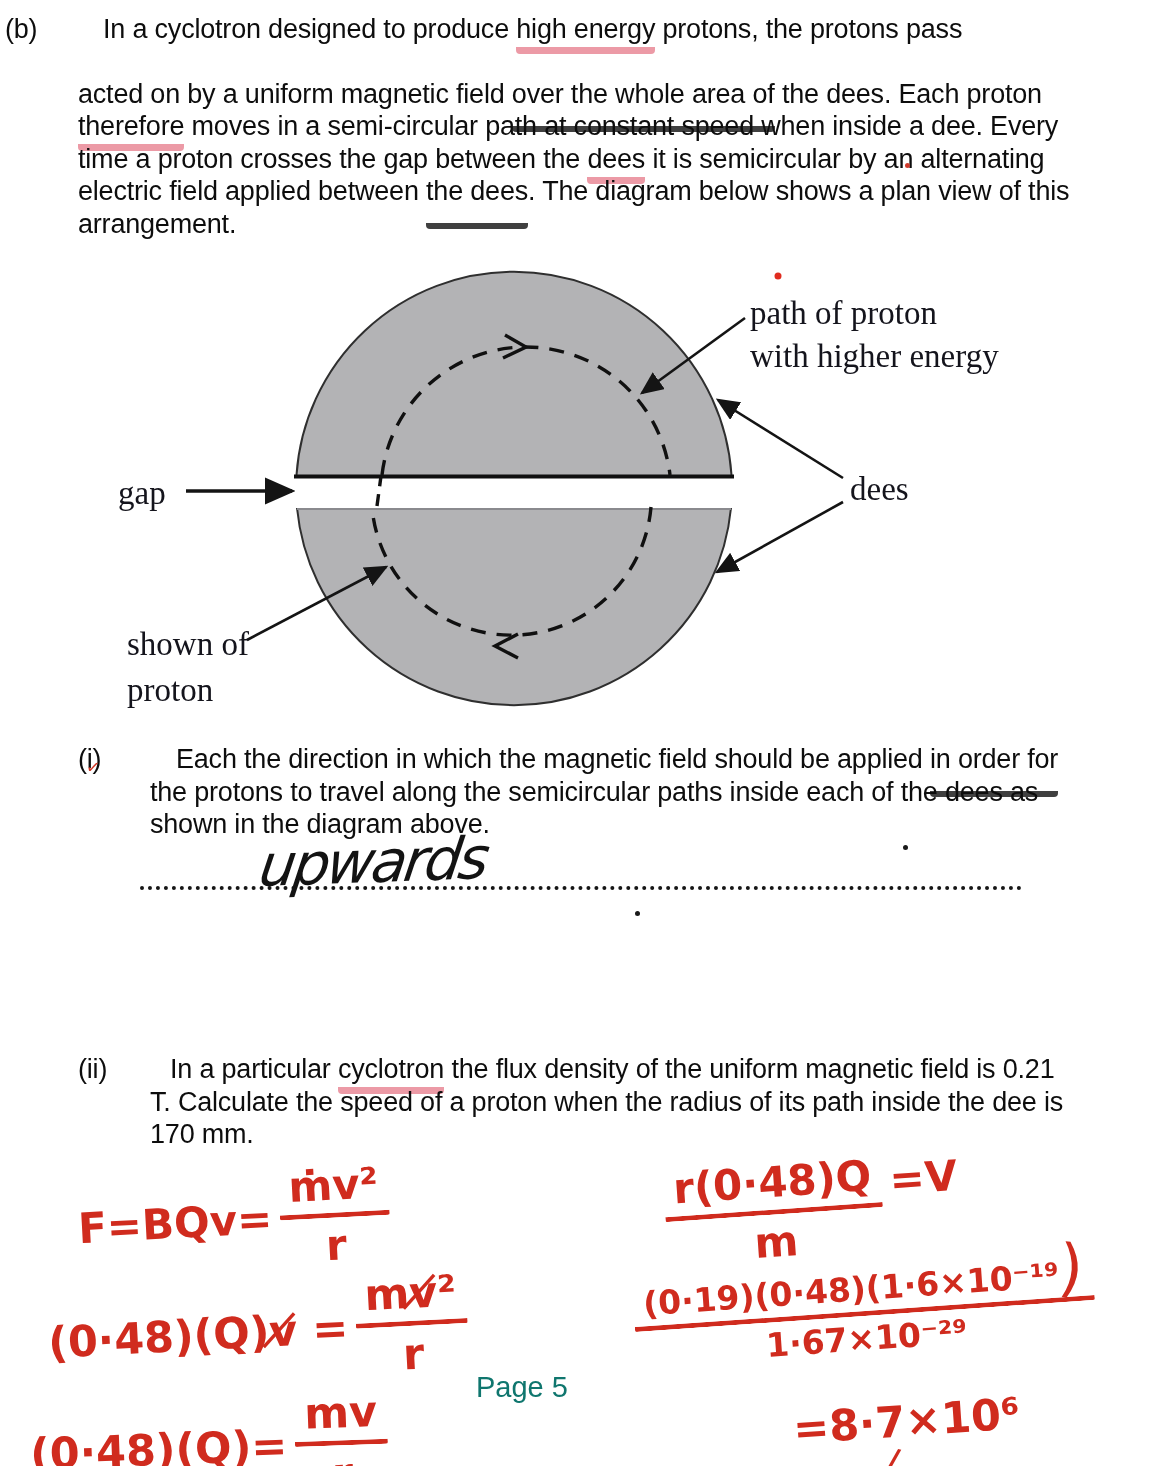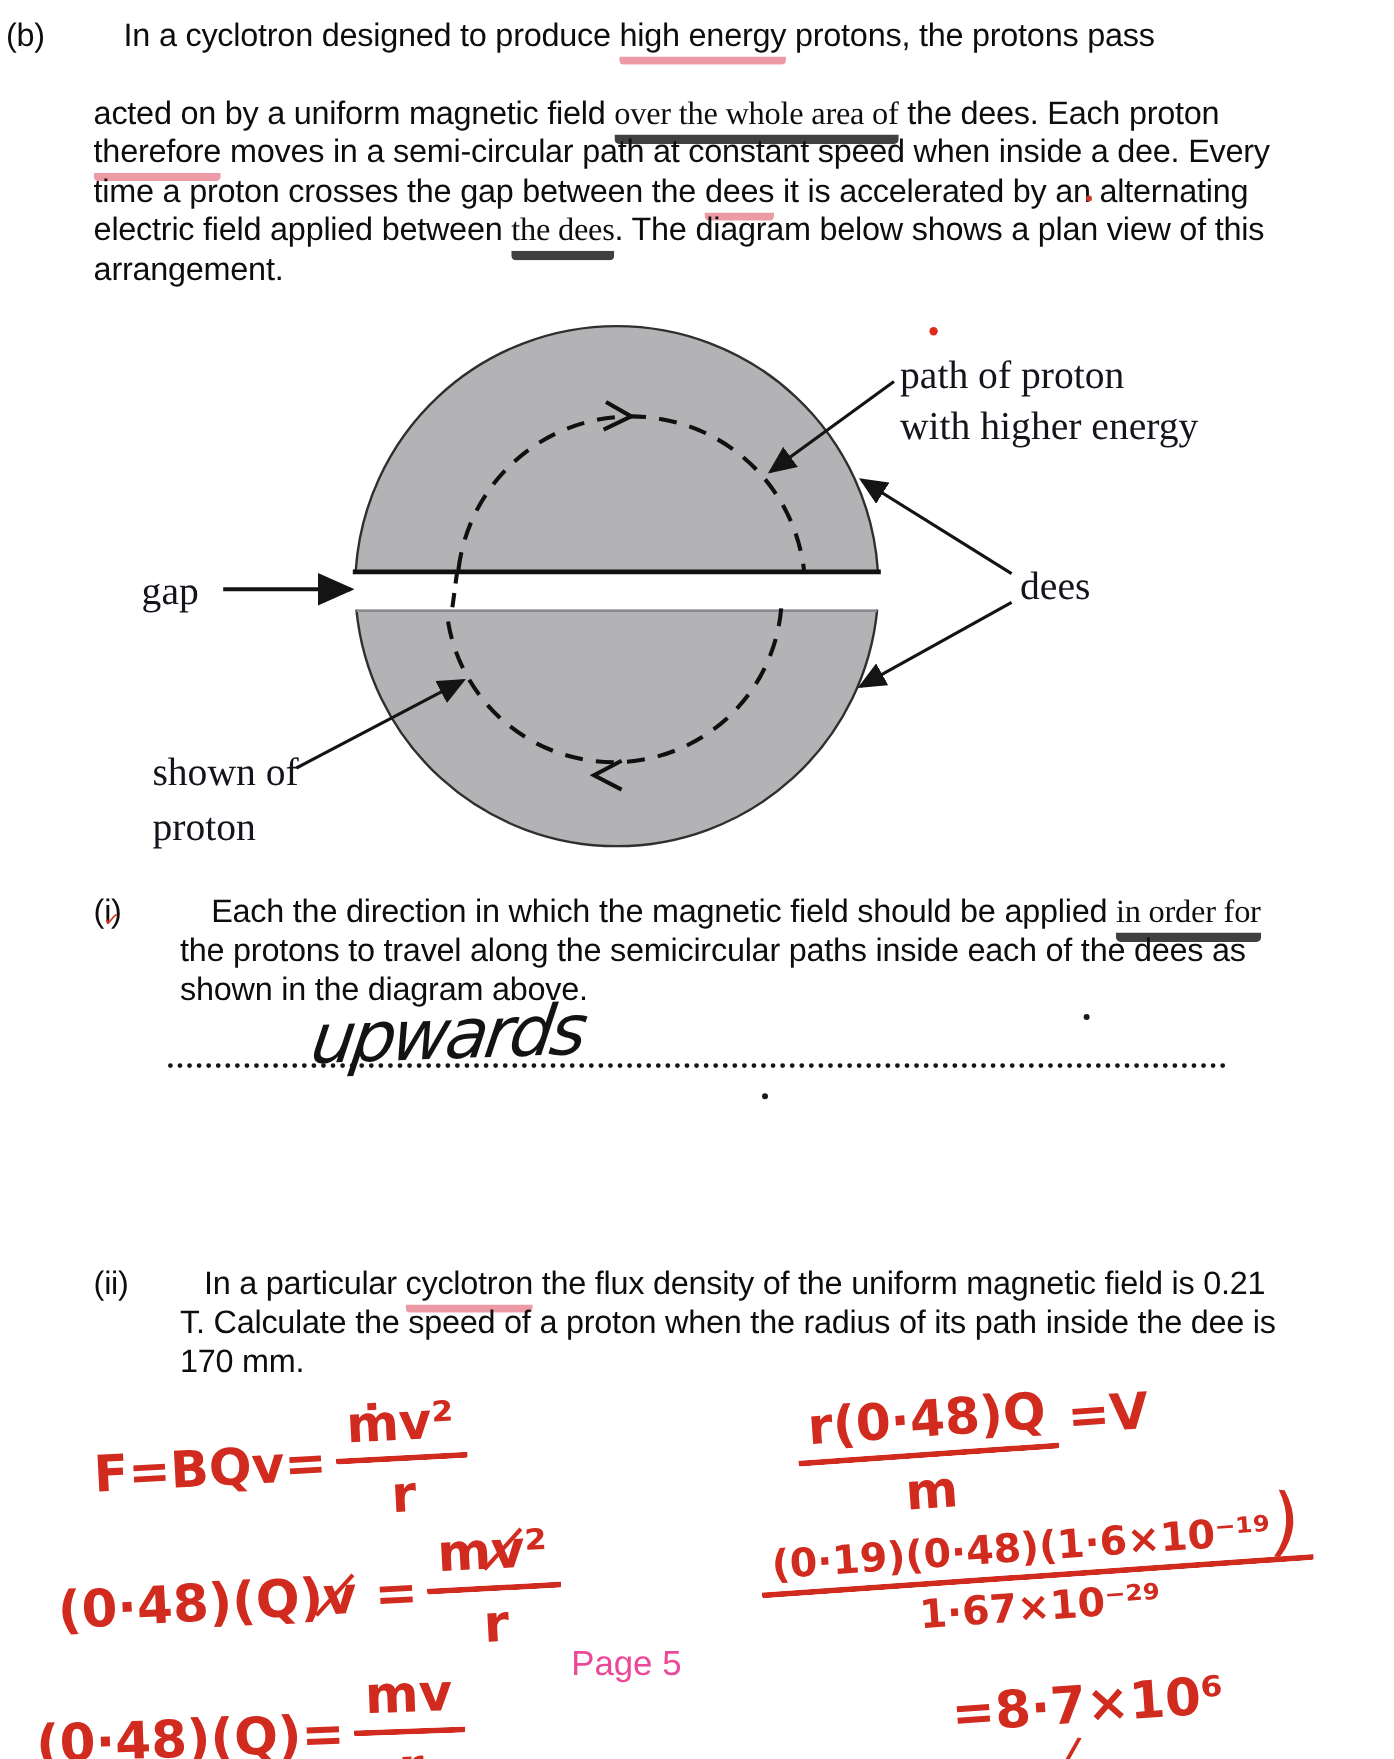--- a/index.html
+++ b/index.html
@@ -2,61 +2,61 @@
 <html><head>
 <meta charset="utf-8">
 <style>
   html,body{margin:0;padding:0;background:#ffffff;}
   .page{position:relative;width:1162px;height:1466px;background:#ffffff;overflow:hidden;
         font-family:"Liberation Sans",sans-serif;}
   
   .tl{position:absolute;white-space:nowrap;font:27px/1.05 "Liberation Sans",sans-serif;
       color:#0d0d0d;letter-spacing:-0.2px;}
   .u-pink{border-bottom:7px solid #ec9aa6;padding-bottom:3px;border-radius:4px;}
-  .u-blue{border-bottom:8px solid #404040;padding-bottom:3px;border-radius:4px;font-family:Liberation Serif, serif;}
+  .u-blue{border-bottom:6px solid #404040;padding-bottom:17px;border-radius:4px;}
   
   .dlabel{position:absolute;white-space:nowrap;font:33px/1.3 "Liberation Serif",serif;color:#14141c;}
   
   .answer-hw{position:absolute;font-family:"DejaVu Sans",sans-serif;font-style:italic;
       font-size:58px;color:#131313;letter-spacing:-3px;transform:rotate(-2deg) skewX(-10deg);
       z-index:3;}
   
   .dotline{position:absolute;border-bottom:4px dotted #161616;height:0;z-index:1;}
   
   .hw{position:absolute;display:flex;align-items:center;gap:8px;color:#d02b1e;
       font-family:"DejaVu Sans",sans-serif;font-weight:bold;white-space:nowrap;z-index:3;}
   .frac{display:inline-flex;flex-direction:column;align-items:center;}
   .frac .num{display:flex;align-items:flex-end;border-bottom:5px solid currentColor;
       padding:0 10px 3px;border-radius:2px;}
   .frac .den{padding-top:3px;}
   .bigparen{font-size:1.9em;font-weight:normal;line-height:0.8;transform:rotate(8deg);}
   .rhs-high{align-self:flex-start;margin-top:6px;}
   .inkdot{position:absolute;border-radius:50%;}
   .check{position:absolute;color:#d23724;font:17px "DejaVu Sans",sans-serif;transform:rotate(6deg);}
-  .pagenum{position:absolute;font:29px "Liberation Sans",sans-serif;color:#ec4899;}
+  .pagenum{position:absolute;font:29px "Liberation Sans",sans-serif;color:#0f766e;}
   svg{display:block;}
 </style>
 </head>
 <body>
 
 <div class="page">
 
   <div class="tl" style="left:5px;top:15px">(b)</div>
 
   <div class="tl" style="left:103px;top:15px">
     <span>In a cyclotron designed to produce </span><span class="u-pink">high energy</span><span> protons, the protons pass</span>
   </div>
   <div class="tl" style="left:78px;top:80px">
     <span>acted on by a uniform magnetic field </span><span class="u-blue">over the whole area of</span><span> the dees. Each proton</span>
   </div>
   <div class="tl" style="left:78px;top:112px">
     <span class="u-pink">therefore</span><span> moves in a semi-circular path at constant speed when inside a dee. Every</span>
   </div>
   <div class="tl" style="left:78px;top:145px">
-    <span>time a proton crosses the gap between the </span><span class="u-pink">dees</span><span> it is accelerated by an alternating</span>
+    <span>time a proton crosses the gap between the </span><span class="u-pink">dees</span><span> it is semicircular by an alternating</span>
   </div>
   <div class="tl" style="left:78px;top:177px">
     <span>electric field applied between </span><span class="u-blue">the dees</span><span>. The diagram below shows a plan view of this</span>
   </div>
   <div class="tl" style="left:78px;top:210px">
     <span>arrangement.</span>
   </div>
 
   <div class="inkdot" style="left:905px;top:163px;width:5px;height:5px;background:#cf3a2c;"></div>
 

